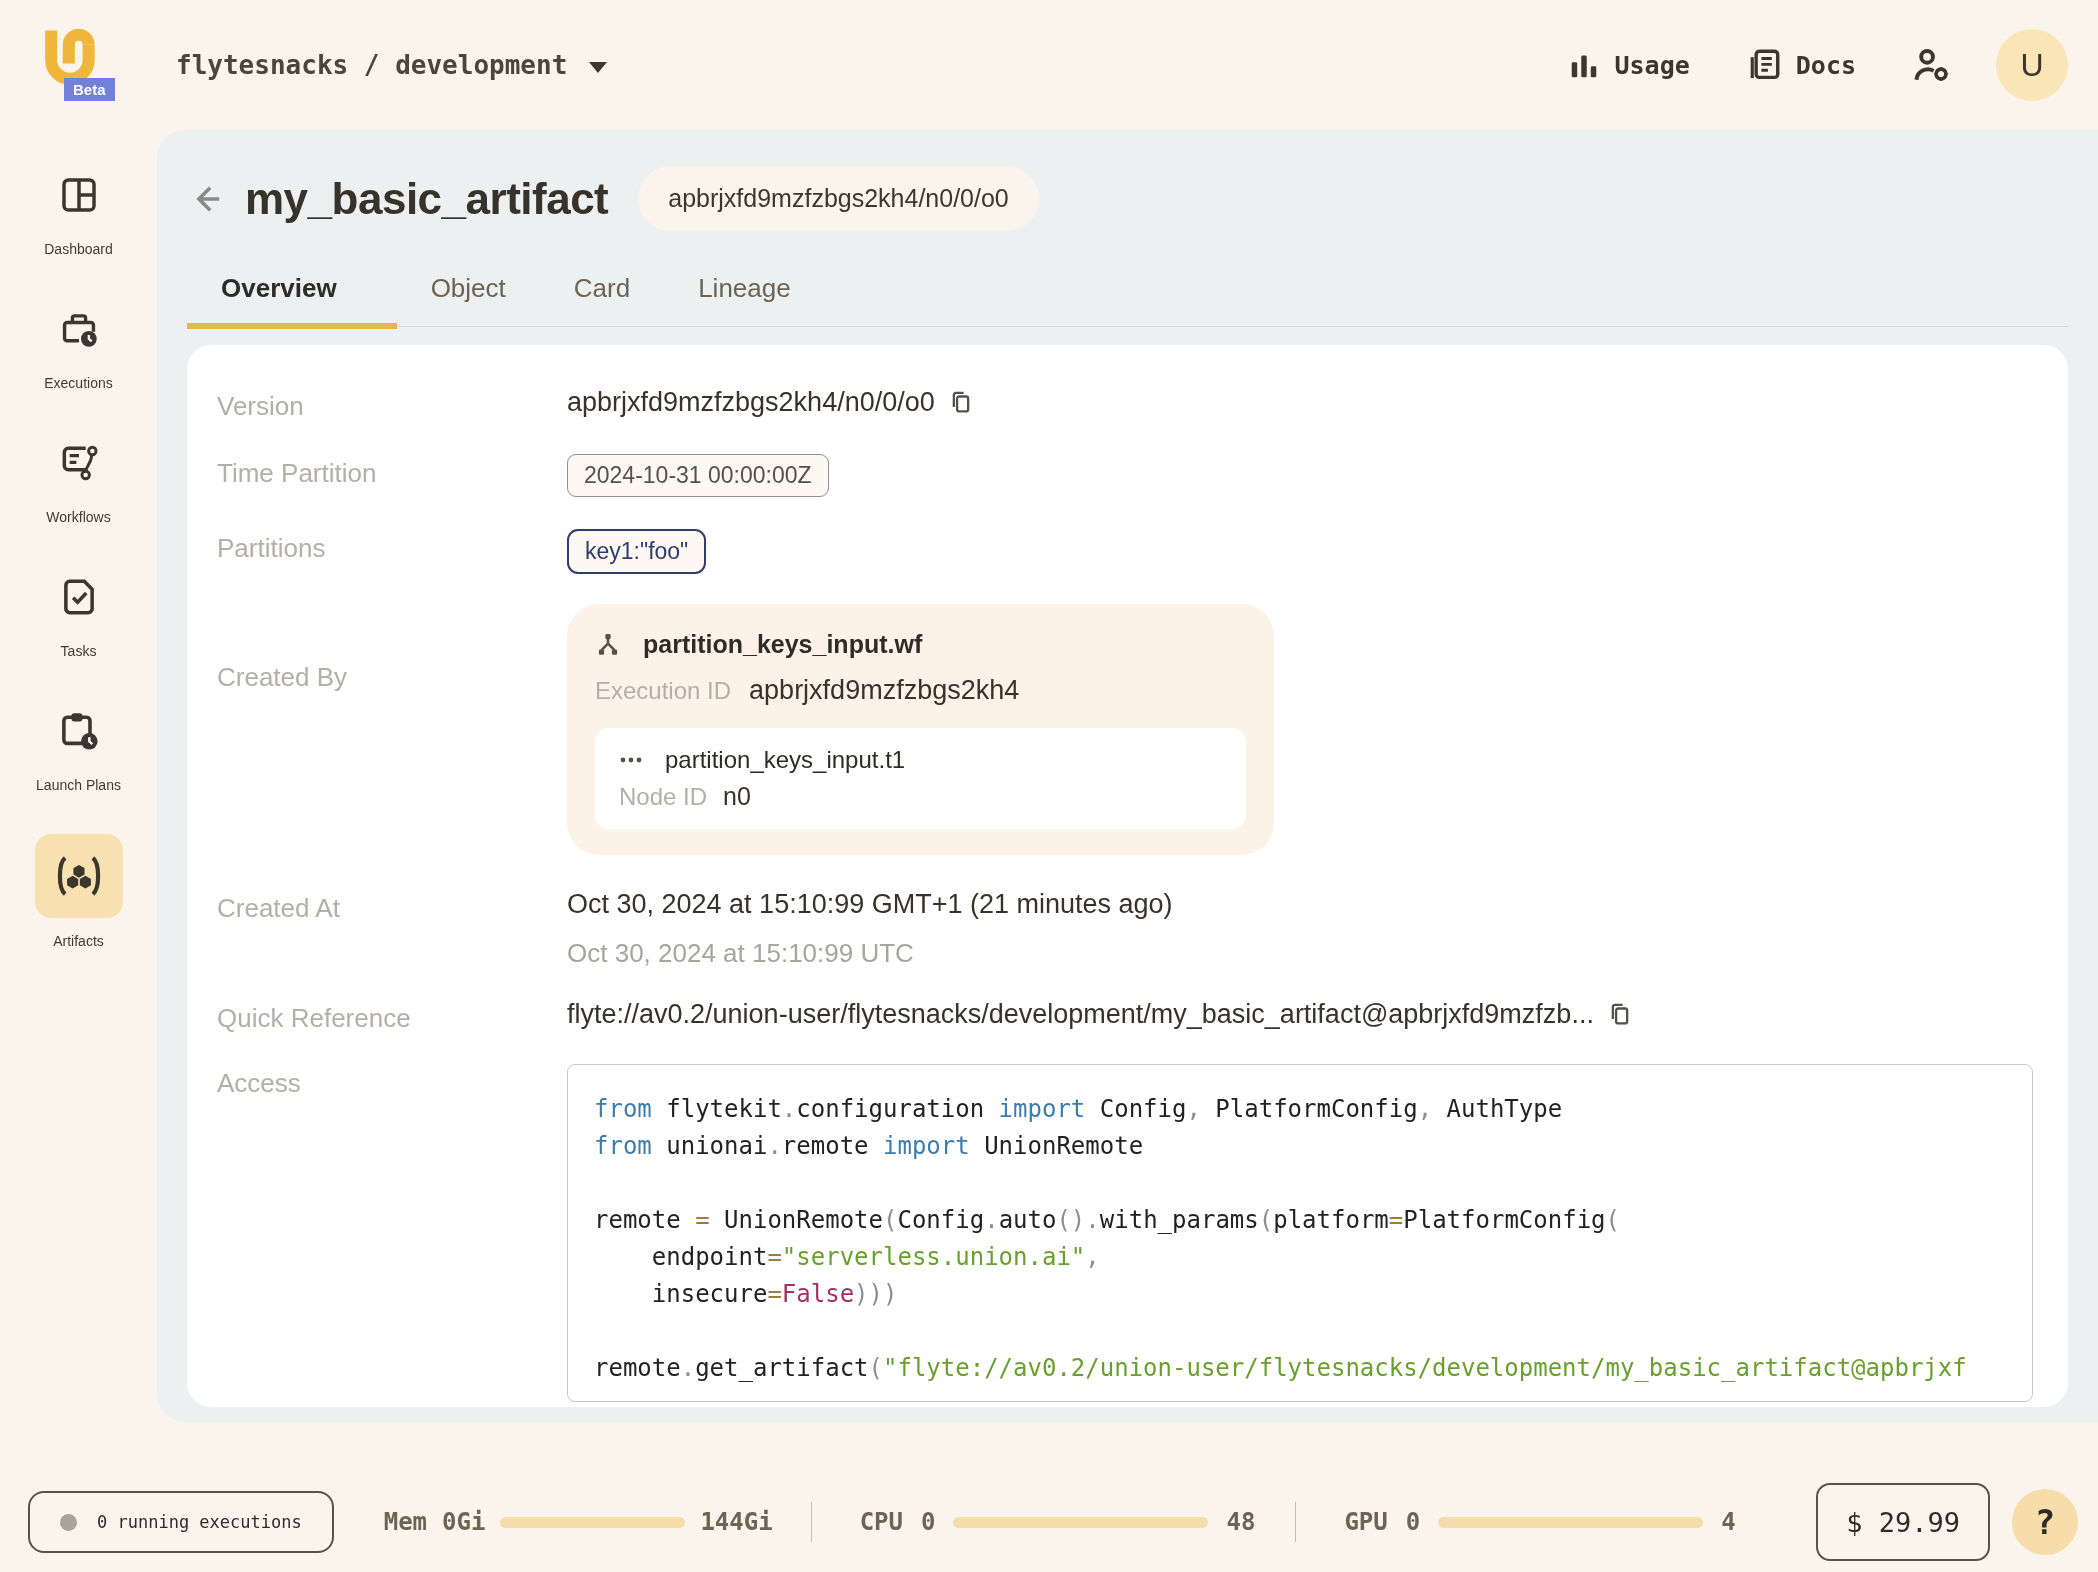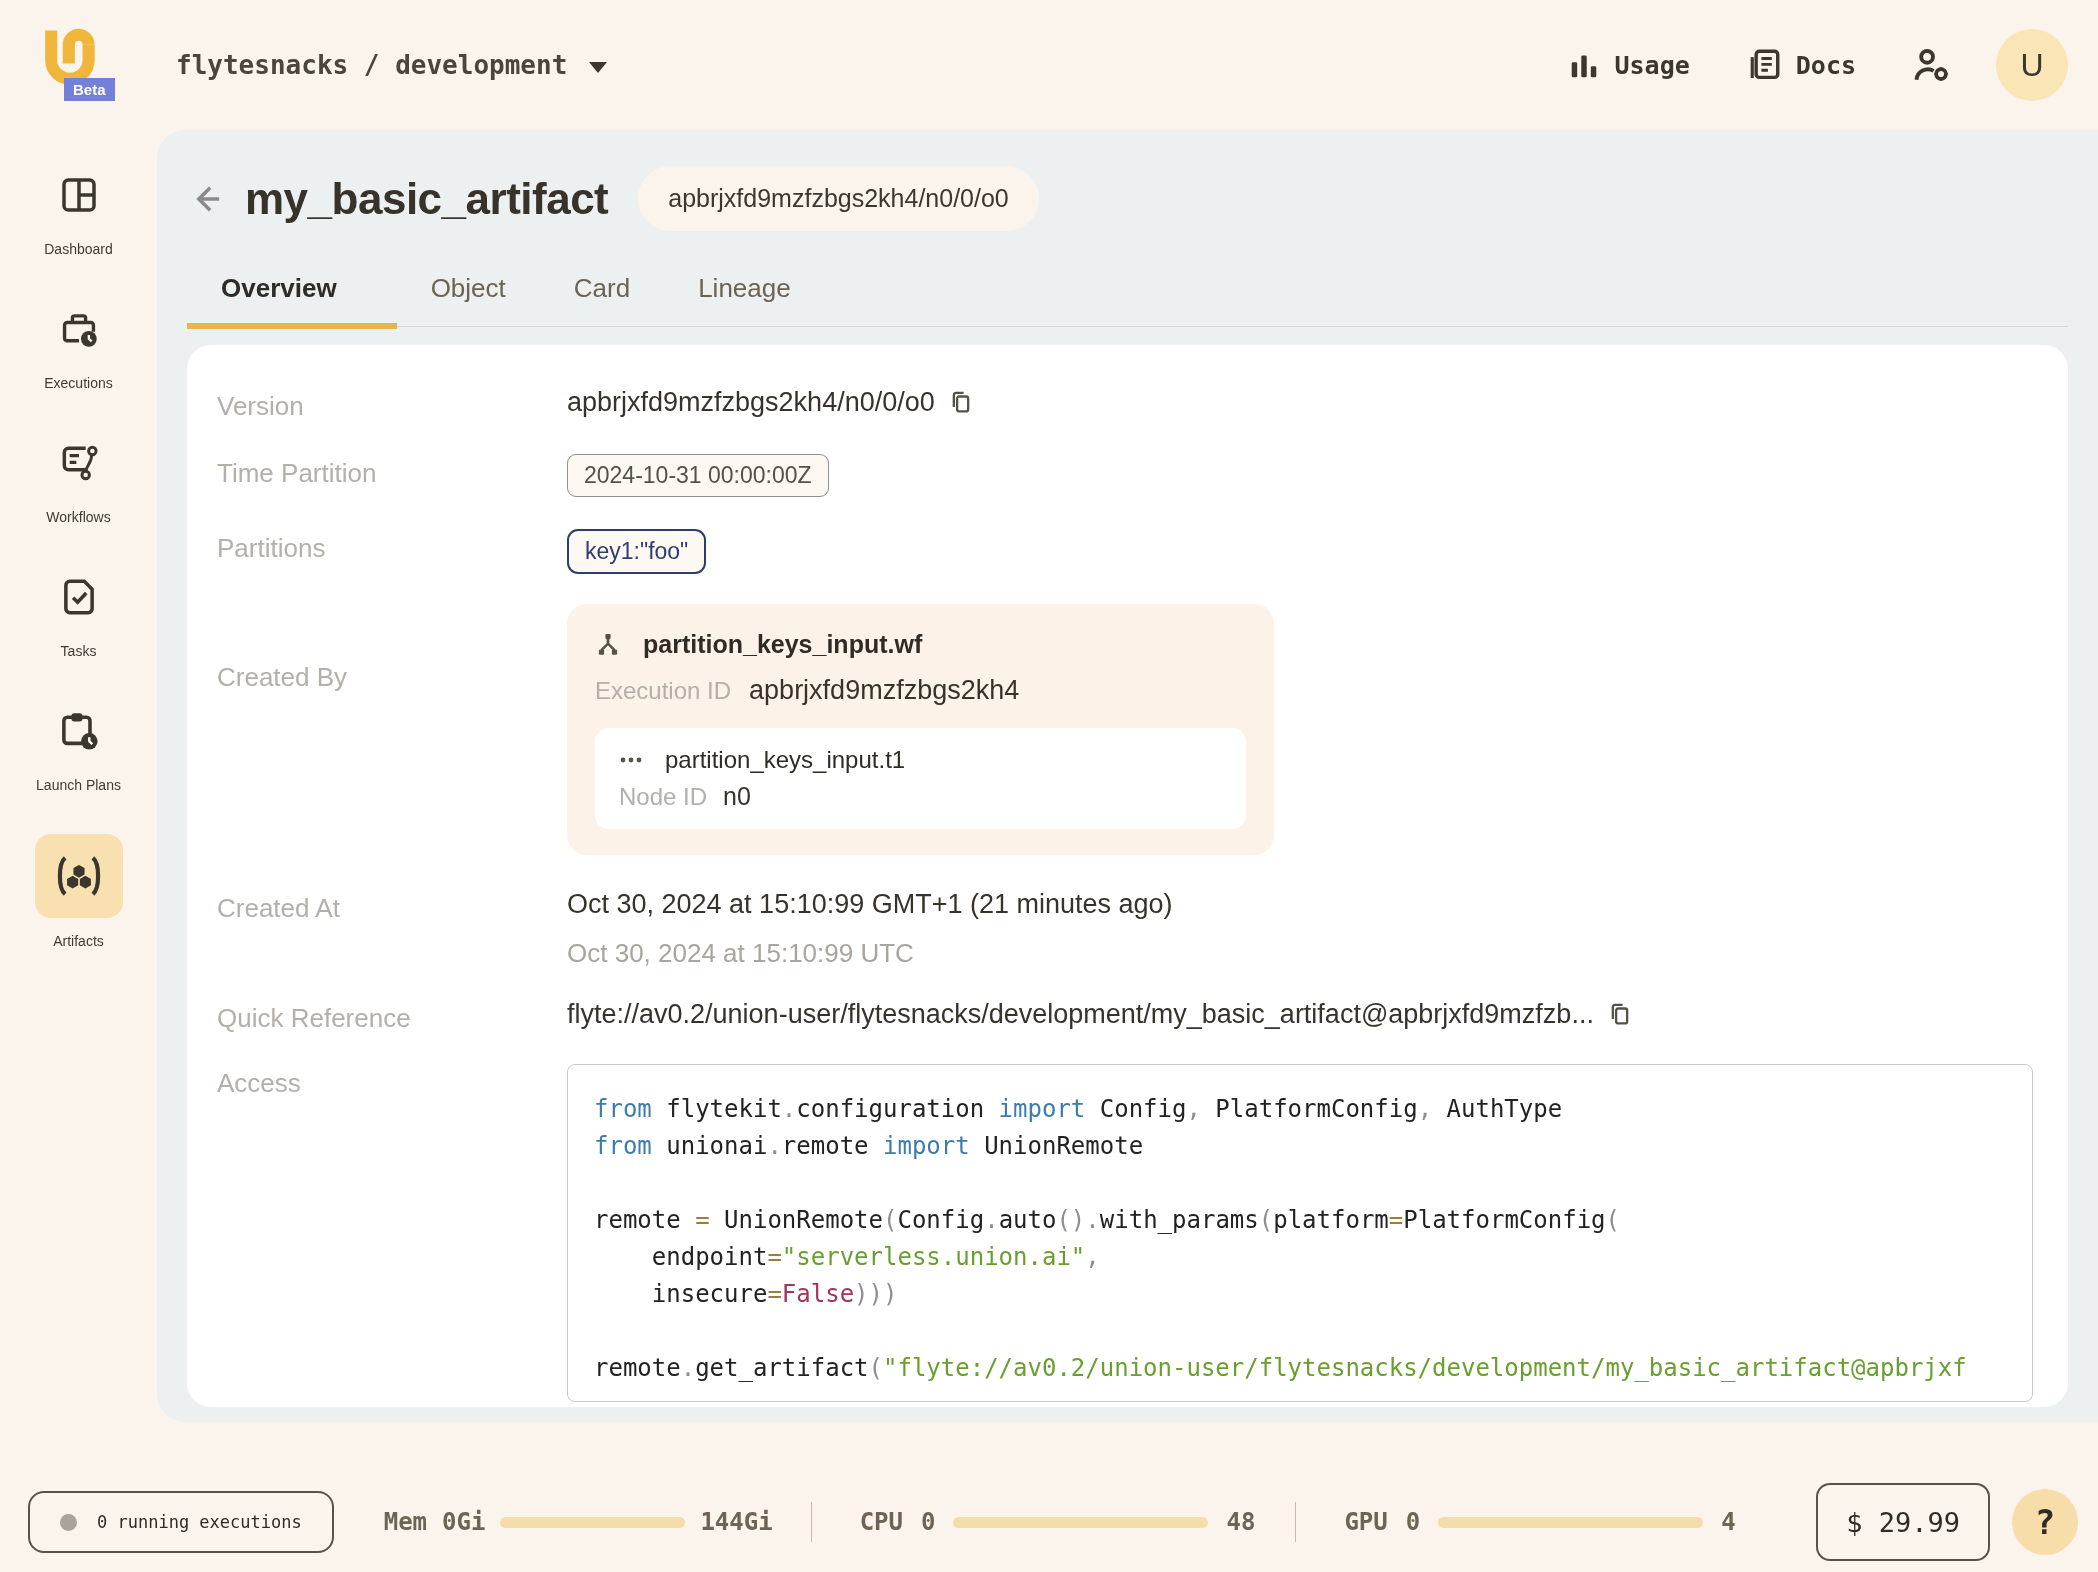--- a/index.html
+++ b/index.html
@@ -45,21 +45,21 @@
   .card { background:#fff; border-radius:24px; margin-top:18px; height:1062px; padding:42px 32px 0 30px; overflow:hidden; }
   .field-row { display:grid; grid-template-columns:350px 1fr; align-items:start; }
   .field-label { font-size:26px; color:#b3afa9; padding-top:4px; }
   .field-value { font-size:27px; color:#37332b; display:flex; align-items:center; gap:14px; }
   .row-gap-sm { margin-bottom:32px; }
   .row-gap-md { margin-bottom:30px; }
 
   .chip { display:inline-block; border:1.5px solid #8f8f8f; border-radius:9px; padding:7px 16px; font-size:23px; color:#54504a; background:#fdf8f2; }
   .chip.navy { border:2px solid #2d3d6e; color:#2d3d6e; border-radius:11px; font-size:23px; }
 
-  .createdby-card { background:#fdf2e8; border-radius:20px; width:707px; padding:26px 28px 26px 28px; margin-bottom:34px; }
+  .createdby-card { background:#fdf2e8; border-radius:32px; width:707px; padding:26px 28px 26px 28px; margin-bottom:34px; }
   .wf-row { display:flex; align-items:center; gap:22px; cursor:pointer; }
   .wf-name { font-size:25px; font-weight:bold; color:#2f2b26; }
   .exec-row { display:flex; align-items:baseline; gap:18px; margin-top:16px; }
   .muted-label { font-size:24px; color:#b3afa9; }
   .exec-id { font-size:27px; color:#37332b; }
   .task-card { background:#fff; border-radius:14px; margin-top:22px; padding:18px 24px; cursor:pointer; }
   .task-row { display:flex; align-items:center; gap:22px; }
   .task-name { font-size:24px; color:#2f2b26; }
   .node-row { display:flex; align-items:baseline; gap:16px; margin-top:8px; }
   .node-id { font-size:25px; color:#37332b; }

